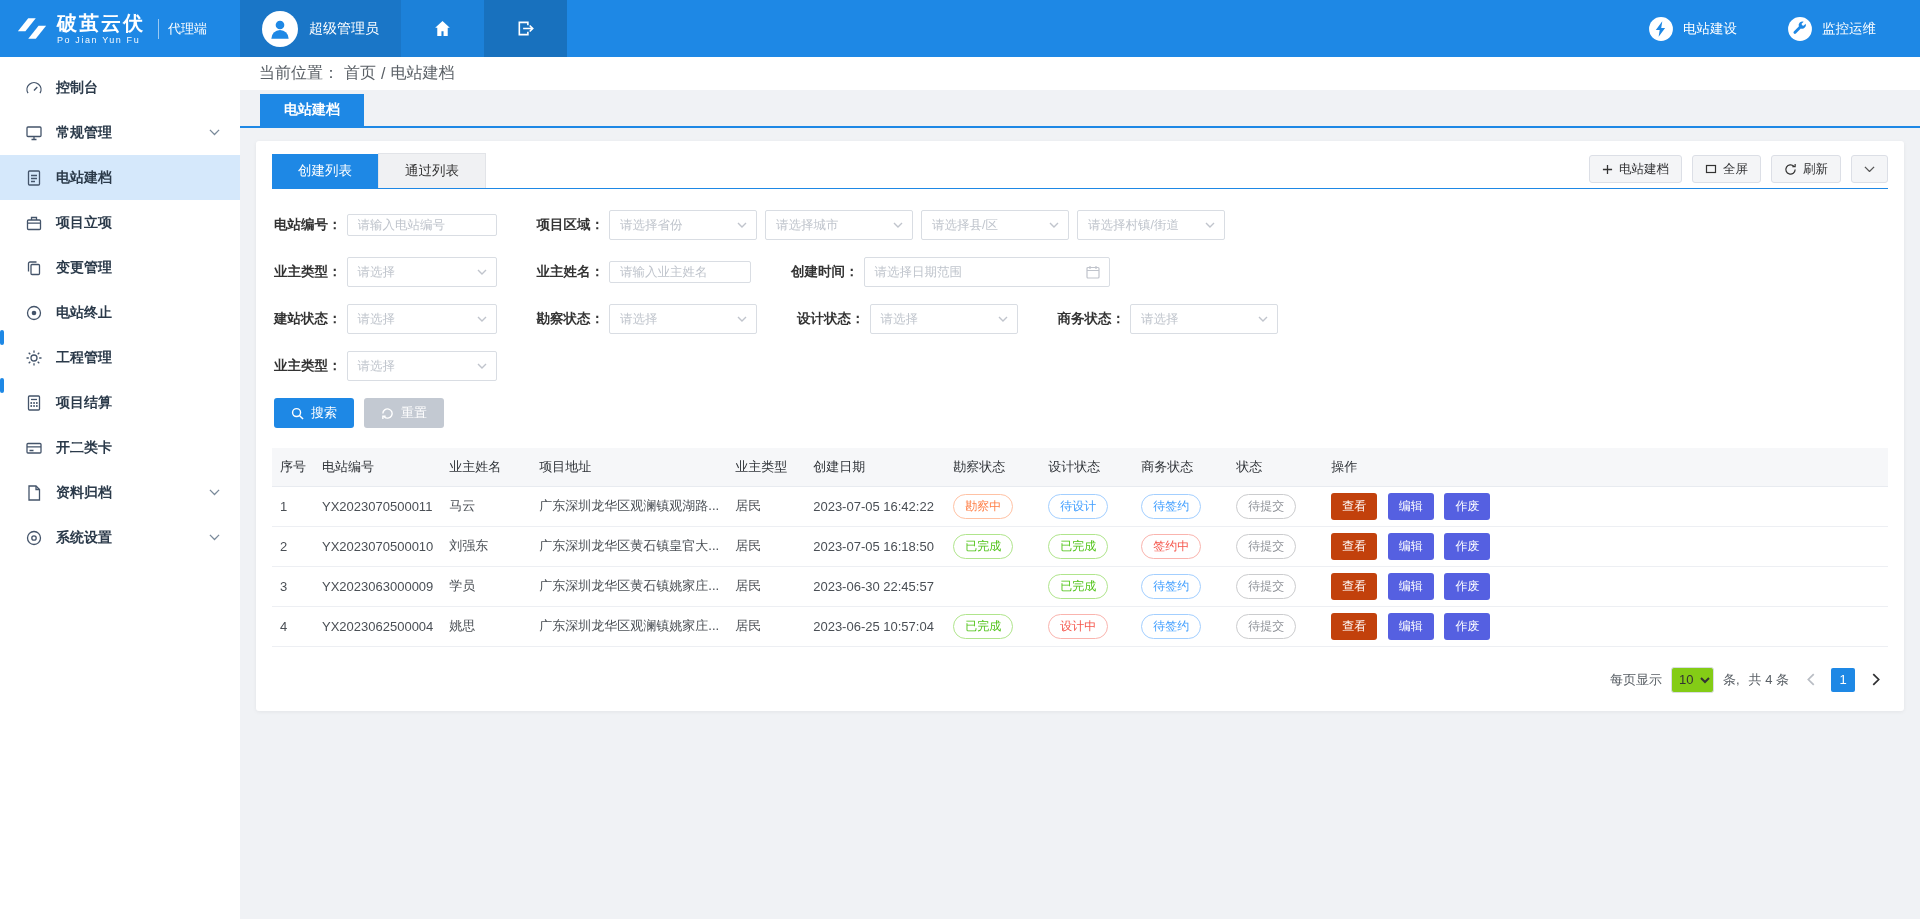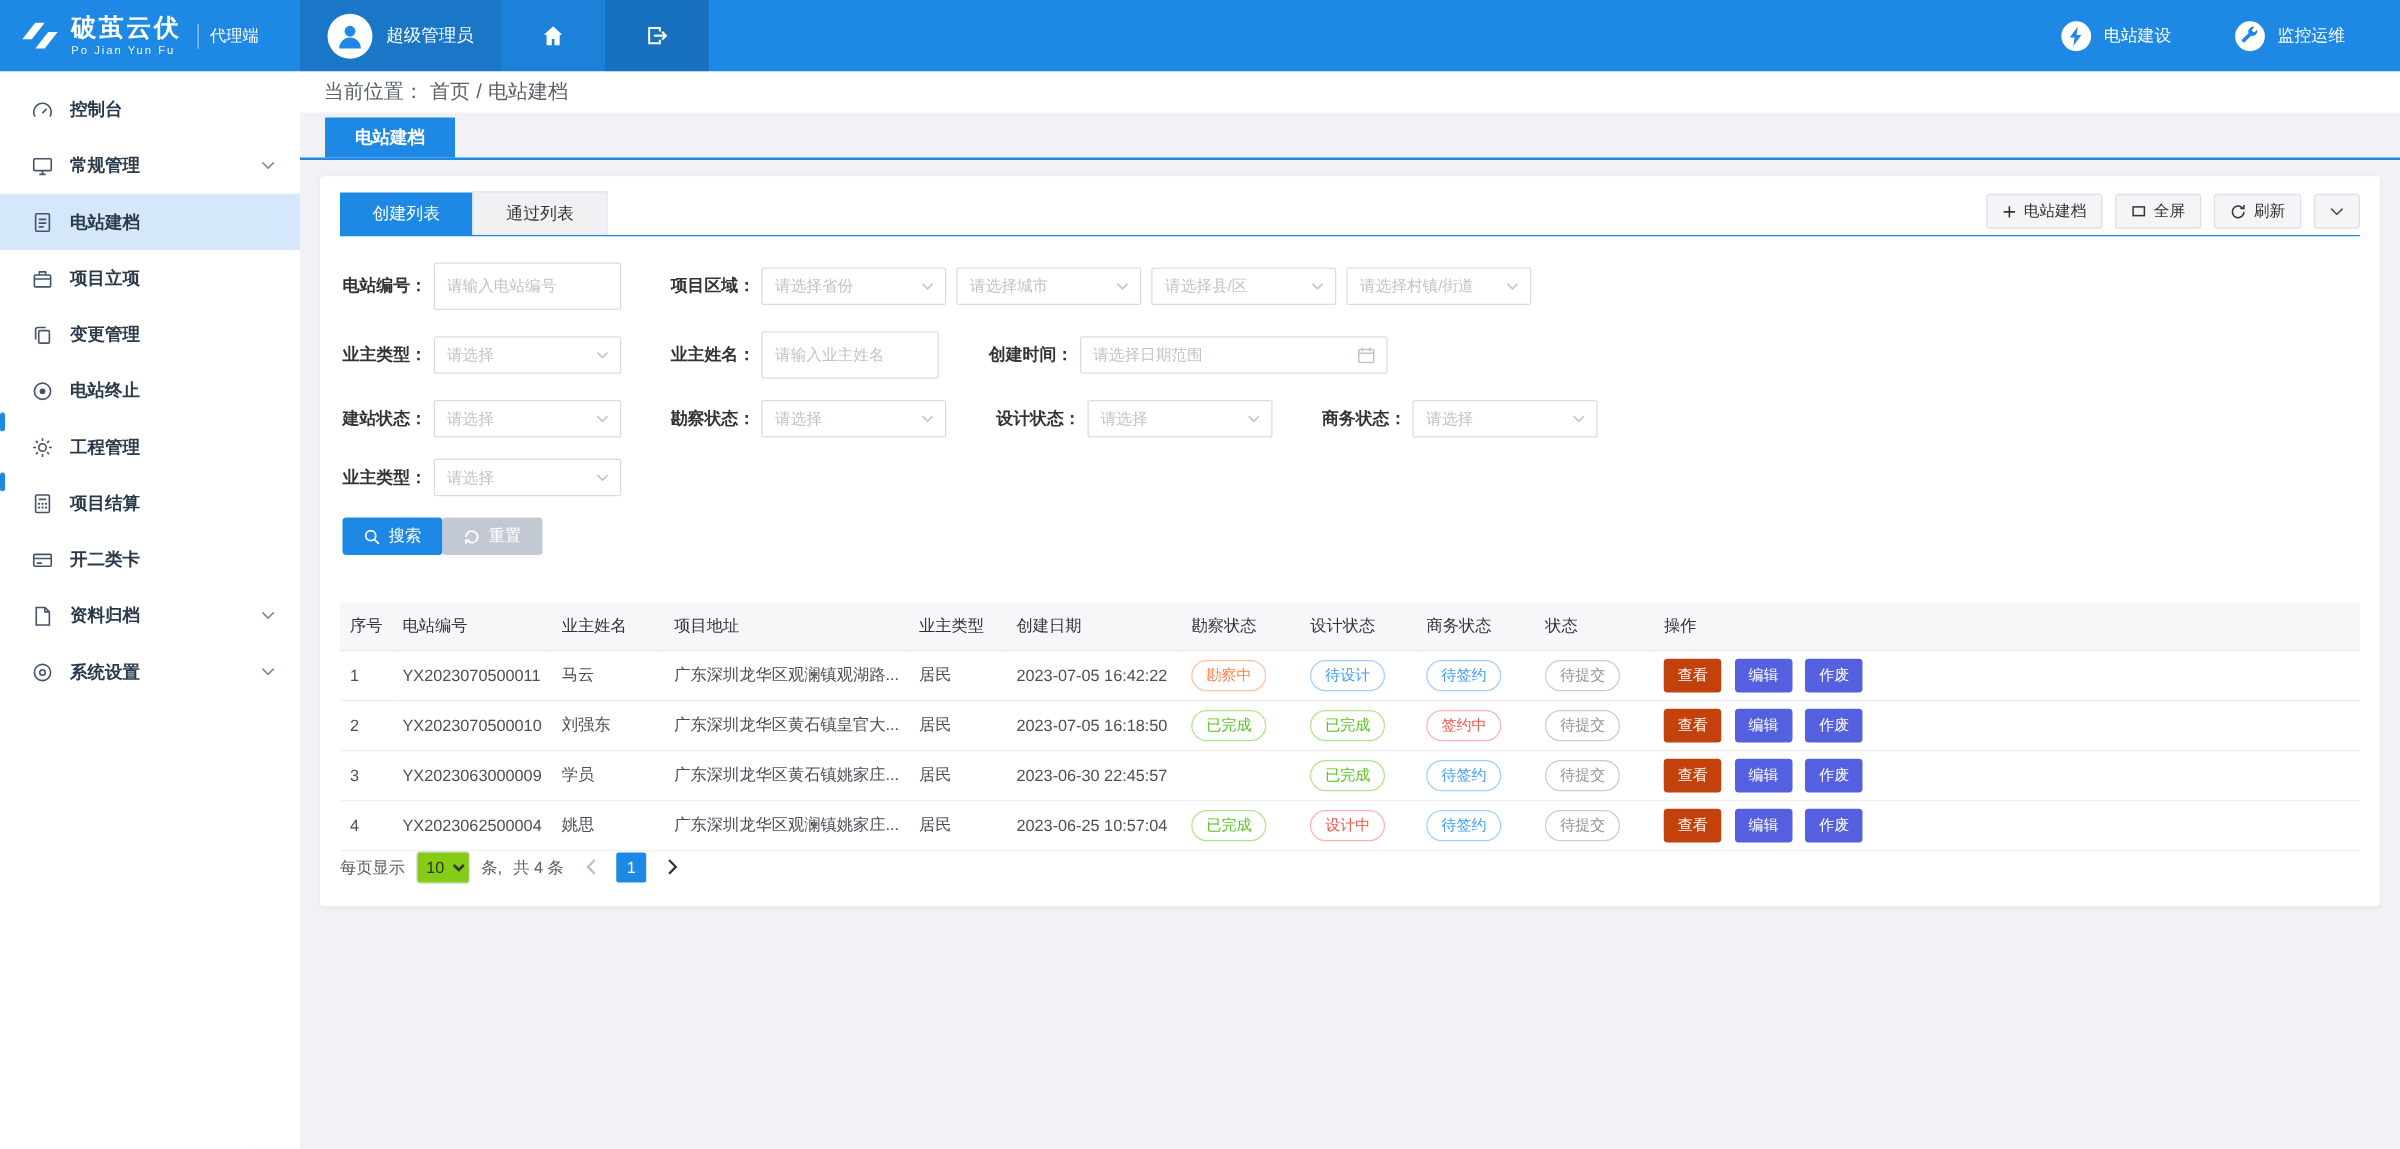--- a/index.html
+++ b/index.html
@@ -45,27 +45,27 @@
   .ctab.inactive{background:#f0f1f3;color:#333;border:1px solid #e2e4e8;border-bottom:none}
   .strip-right{margin-left:auto;display:flex;gap:10px;align-items:center;padding-bottom:5px}
   .tbtn{display:flex;align-items:center;gap:6px;background:#f4f5f7;border:1px solid #dcdfe6;border-radius:3px;height:28px;padding:0 12px;font-size:12.5px;color:#303133;cursor:pointer;white-space:nowrap}
   .tbtn.sq{padding:0 12px}
 
   
   .filters{padding:21px 0 0 2px}
   .filter-row{display:flex;align-items:center;margin-bottom:17px}
   .f-item{display:flex;align-items:center;margin-right:40px}
   .f-label{font-size:13.5px;font-weight:700;color:#333;white-space:nowrap;margin-right:5px}
-  .f-input{height:38px;border:1px solid #d9dde3;border-radius:2px;padding:0 10px;font-size:12.5px;color:#606266;outline:none;font-family:inherit}
+  .f-input{height:22px;border:1px solid #d9dde3;border-radius:2px;padding:0 10px;font-size:12.5px;color:#606266;outline:none;font-family:inherit}
   .f-input::placeholder{color:#bfc4cc}
   .f-select{height:30px;border:1px solid #d9dde3;border-radius:2px;padding:0 9px 0 10px;display:flex;align-items:center;justify-content:space-between;font-size:12.5px;color:#bfc4cc;cursor:pointer;background:#fff;gap:6px}
   .sel-group{display:flex;gap:8px}
   .w150{width:150px}.w148{width:148px}.w142{width:142px}.w246{width:246px}
 
-  .btn-row{display:flex;margin:5px 0 38px 2px}
+  .btn-row{display:flex;gap:10px;margin:5px 0 20px 2px}
   .btn{display:flex;align-items:center;gap:7px;height:30px;padding:0 17px;border:none;border-radius:3px;color:#fff;font-size:13px;cursor:pointer;font-family:inherit}
   .btn.search{background:#1e88e5}
   .btn.reset{background:#c3c9d2}
 
   
   table.grid{width:100%;border-collapse:collapse;font-size:13px;color:#4a4f55}
   table.grid thead th{background:#f6f7f9;text-align:left;font-weight:400;color:#2f3338;height:38px;padding:0 8px;border-bottom:1px solid #e8ebf0;white-space:nowrap}
   table.grid tbody td{height:40px;padding:0 8px;border-bottom:1px solid #edeff3;white-space:nowrap}
   .badge{display:inline-block;min-width:58px;text-align:center;padding:3px 11px;border:1px solid;border-radius:14px;font-size:12px;background:#fff}
   .badge:empty{display:none}
@@ -74,21 +74,21 @@
   .badge[data-tone="blue"]{color:#409eff;border-color:#a3cfff}
   .badge[data-tone="green"]{color:#52c41a;border-color:#b0e58c}
   .badge[data-tone="red"]{color:#f5564c;border-color:#fab4ae}
   .badge[data-tone="gray"]{color:#909399;border-color:#cbccce}
   .act{border:none;border-radius:3px;color:#fff;font-size:12px;padding:5px 11px;margin-right:7px;cursor:pointer;font-family:inherit}
   .act.view{background:#c2410c}
   .act.edit{background:#5560e1}
   .act.void{background:#5560e1}
 
   
-  .pager{display:flex;align-items:center;justify-content:flex-start;gap:9px;margin-top:0;font-size:13px;color:#5a6066}
+  .pager{display:flex;align-items:center;justify-content:flex-end;gap:9px;margin-top:20px;font-size:13px;color:#5a6066}
   .pp-select{height:26px;border:1px solid #d9dde3;border-radius:3px;font-size:13px;color:#333;background:#84cc16;padding:0 3px;font-family:inherit}
   .pg-btn{width:24px;height:24px;display:flex;align-items:center;justify-content:center;cursor:pointer;background:transparent;border:none}
   .pg-num{width:24px;height:24px;background:#1e88e5;color:#fff;display:flex;align-items:center;justify-content:center;border-radius:2px;font-size:13px;cursor:pointer}
 </style>
 </head>
 <body>
 
 <div class="header">
   <div class="logo-block">
     <svg width="32" height="25" viewBox="0 0 34 26">

